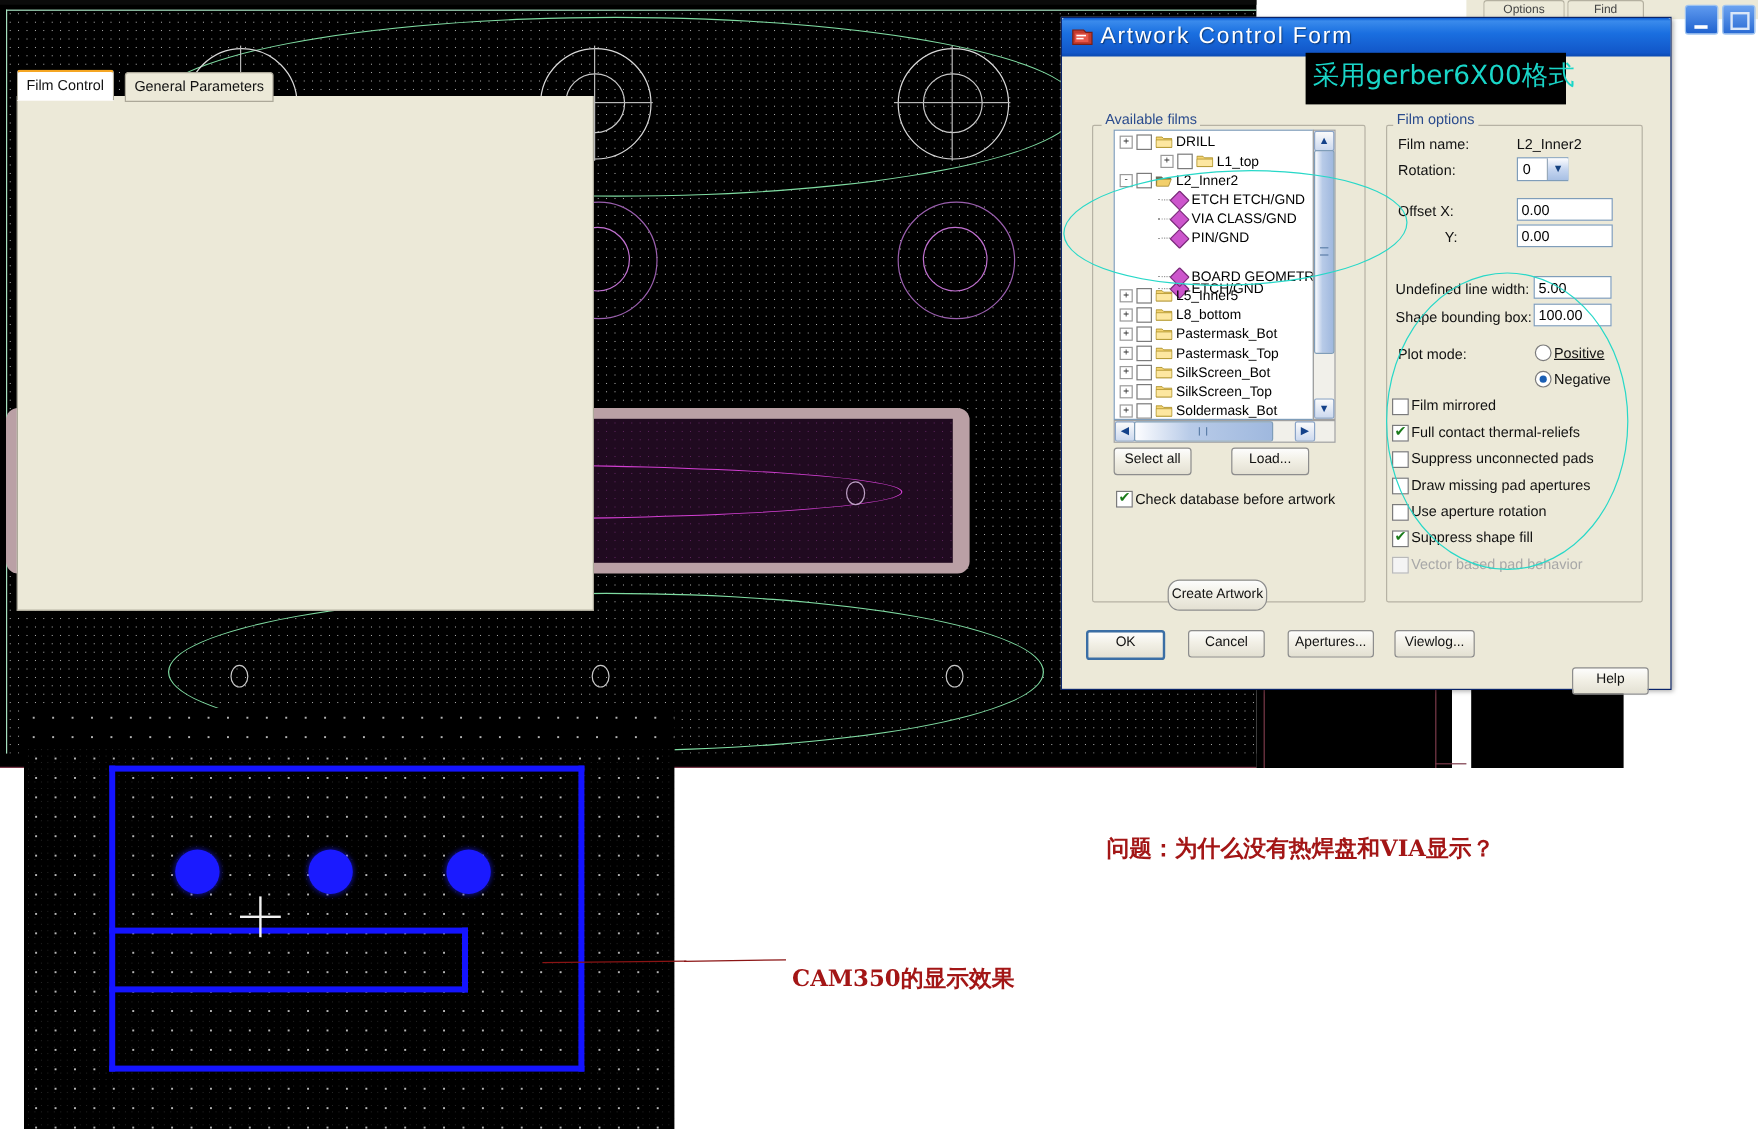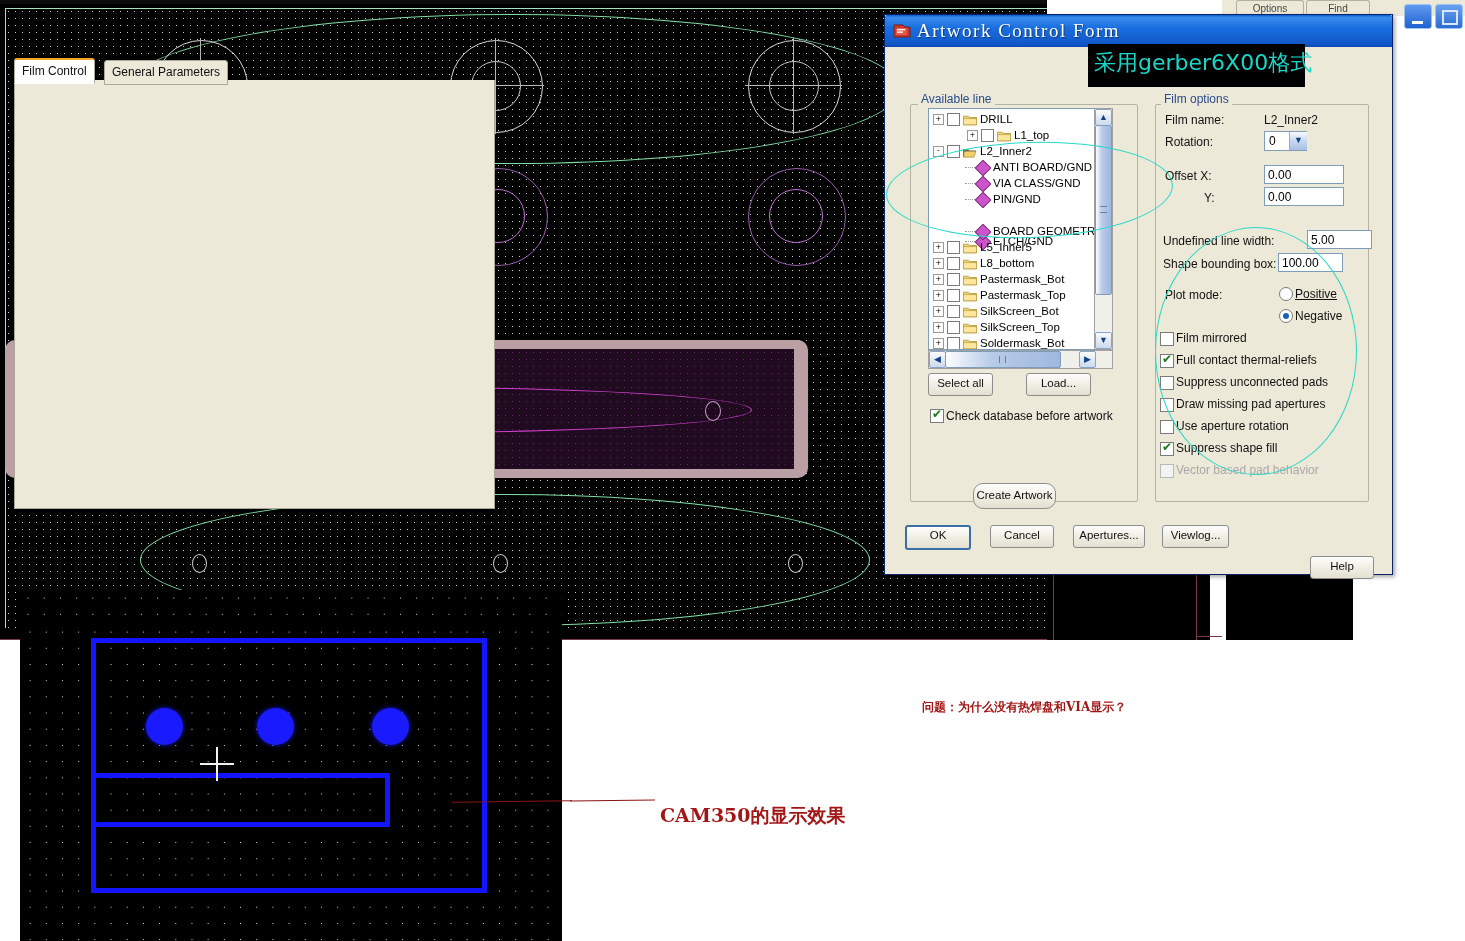--- a/index.html
+++ b/index.html
@@ -62,21 +62,21 @@
     text-align:center;line-height:16px;overflow:hidden;}
 
   
   #dlg{position:absolute;left:884px;top:14px;width:507px;height:559px;
      background:#ece9d8;border:1px solid #0a246a;
      box-shadow:2px 2px 4px rgba(0,0,0,.35);}
   #dlg-title{position:absolute;left:0;top:0;right:0;height:32px;
      background:linear-gradient(to bottom,#0a5bd3 0%,#3a8bec 8%,#1a6fe0 40%,#1257c9 90%,#0b4ab2 100%);
      border-radius:2px 2px 0 0;}
   #dlg-title-text{position:absolute;left:32px;top:5px;font-size:19px;color:#fff;
-     font-family:Liberation Serif, serif;letter-spacing:1.5px;
+     font-family:Liberation Sans, sans-serif;letter-spacing:1.5px;
      text-shadow:1px 1px 1px rgba(0,0,0,.45);font-weight:400;}
   #dlg-icon{position:absolute;left:8px;top:8px;width:18px;height:16px;}
   .tbtn{position:absolute;top:4px;width:26px;height:23px;border:1px solid #9ec3f0;
      border-radius:3px;}
   #btn-min{left:1404px;}
   #btn-max{left:1435px;}
 
   
   .tab{position:absolute;height:23px;border:1px solid #aca899;background:#ece9d8;
      font-size:12px;color:#111;line-height:22px;padding:0 7px;border-radius:3px 3px 0 0;}
@@ -140,21 +140,21 @@
   .cyan-ell{position:absolute;border:1.6px solid #27d8c8;border-radius:50%;background:transparent;
      pointer-events:none;}
 
   
   #gerber-note{position:absolute;left:1088px;top:44px;width:217px;height:43px;background:#000000;}
   #gerber-note-txt{position:absolute;left:6px;top:4px;font-size:22px;color:#19d6c8;
      font-family:"DejaVu Sans",sans-serif;white-space:nowrap;}
 
   
   .red-note{position:absolute;color:#a31616;font-family:"DejaVu Serif",serif;font-weight:700;}
-  #red-q{left:922px;top:693px;font-size:12px;line-height:29px;}
+  #red-q{left:922px;top:693px;font-size:19px;line-height:29px;}
   #red-cam{left:660px;top:803px;font-size:19px;}
   .leader{position:absolute;background:#8b1414;height:1px;}
 </style>
 </head>
 <body>
 
 <div id="pcb-canvas">
   <div id="pcb-border-t"></div>
   <div id="pcb-dots"></div>
 
@@ -260,37 +260,37 @@
 </div>
 <div class="tbtn" id="btn-max" style="background:linear-gradient(to bottom,#6ba2f0,#2a6bd4);">
   <div style="position:absolute;left:6px;top:5px;width:12px;height:11px;border:2px solid #dbe7f8;"></div>
 </div>
 
 <div class="tab" id="tab-film">Film Control</div>
 <div class="tab" id="tab-general">General Parameters</div>
 <div id="tab-page"></div>
 
 <div class="gbox" style="left:910px;top:104px;width:226px;height:396px;"></div>
-<div class="glabel" style="left:918px;top:92px;">Available line</div>
+<div class="glabel" style="left:918px;top:92px;">Available films</div>
 
 <div id="tree">
 
 <div class="tnode" style="top: 2px; left: 4px;"><span class="expander">+</span><span class="cbx"></span><span class="folder"><svg width="14" height="11" viewBox="0 0 14 11">
           <path d="M0.4 1.2 h5 l1.3 1.3 h6.9 v7.3 H0.4 Z" fill="#f5d574" stroke="#a88b22" stroke-width=".7"></path>
           <path d="M0.4 3.6 h13.2 v6.2 H0.4 Z" fill="#fde7a0" stroke="#a88b22" stroke-width=".6"></path>
         </svg></span><span>DRILL</span></div>
     <div class="tnode" style="top: 18px; left: 4px; padding-left: 34px;"><span class="expander">+</span><span class="cbx"></span><span class="folder"><svg width="14" height="11" viewBox="0 0 14 11">
           <path d="M0.4 1.2 h5 l1.3 1.3 h6.9 v7.3 H0.4 Z" fill="#f5d574" stroke="#a88b22" stroke-width=".7"></path>
           <path d="M0.4 3.6 h13.2 v6.2 H0.4 Z" fill="#fde7a0" stroke="#a88b22" stroke-width=".6"></path>
         </svg></span><span>L1_top</span></div>
     <div class="tnode" style="top: 34px; left: 4px;"><span class="expander">-</span><span class="cbx"></span><span class="folder"><svg width="14" height="11" viewBox="0 0 14 11">
           <path d="M0 2 h5 l1.4 1.4 H13 v1.2 H3.2 L0.6 10 H0 Z" fill="#6b6b5a"></path>
           <path d="M1 4.4 h12 l-2.2 5.8 H0.8 Z" fill="#f2cf6b" stroke="#9a7d1f" stroke-width=".6"></path>
         </svg></span><span>L2_Inner2</span></div>
-    <div class="tnode" style="top: 50px; left: 36px;"><span style="display: inline-block; width: 10px; border-bottom: 1px dotted rgb(155, 155, 155); vertical-align: middle; margin-right: 2px;"></span><span class="diamond"></span><span>ANTI BOARD/GND</span></div>
+    <div class="tnode" style="top: 50px; left: 36px;"><span style="display: inline-block; width: 10px; border-bottom: 1px dotted rgb(155, 155, 155); vertical-align: middle; margin-right: 2px;"></span><span class="diamond"></span><span>ETCH ETCH/GND</span></div>
     <div class="tnode" style="top: 66px; left: 36px;"><span style="display: inline-block; width: 10px; border-bottom: 1px dotted rgb(155, 155, 155); vertical-align: middle; margin-right: 2px;"></span><span class="diamond"></span><span>VIA CLASS/GND</span></div>
     <div class="tnode" style="top: 82px; left: 36px;"><span style="display: inline-block; width: 10px; border-bottom: 1px dotted rgb(155, 155, 155); vertical-align: middle; margin-right: 2px;"></span><span class="diamond"></span><span>PIN/GND</span></div>
     <div class="tnode" style="top: 98px; left: 36px; margin-top: 26px;"><span style="display: inline-block; width: 10px; border-bottom: 1px dotted rgb(155, 155, 155); vertical-align: middle; margin-right: 2px;"></span><span class="diamond"></span><span>ETCH/GND</span></div>
     <div class="tnode" style="top: 114px; left: 36px;"><span style="display: inline-block; width: 10px; border-bottom: 1px dotted rgb(155, 155, 155); vertical-align: middle; margin-right: 2px;"></span><span class="diamond"></span><span>BOARD GEOMETRY/</span></div>
     <div class="tnode" style="top: 130px; left: 4px;"><span class="expander">+</span><span class="cbx"></span><span class="folder"><svg width="14" height="11" viewBox="0 0 14 11">
           <path d="M0.4 1.2 h5 l1.3 1.3 h6.9 v7.3 H0.4 Z" fill="#f5d574" stroke="#a88b22" stroke-width=".7"></path>
           <path d="M0.4 3.6 h13.2 v6.2 H0.4 Z" fill="#fde7a0" stroke="#a88b22" stroke-width=".6"></path>
         </svg></span><span>L5_Inner5</span></div>
     <div class="tnode" style="top: 146px; left: 4px;"><span class="expander">+</span><span class="cbx"></span><span class="folder"><svg width="14" height="11" viewBox="0 0 14 11">
           <path d="M0.4 1.2 h5 l1.3 1.3 h6.9 v7.3 H0.4 Z" fill="#f5d574" stroke="#a88b22" stroke-width=".7"></path>
@@ -351,21 +351,21 @@
 <div class="lbl" style="left:1165px;top:135px;">Rotation:</div>
 <div class="ddl" style="left:1264px;top:131px;width:43px;height:20px;">0</div>
 <div class="ddl-btn" style="left:1289px;top:132px;height:18px;">▼</div>
 
 <div class="lbl" style="left:1165px;top:169px;">Offset  X:</div>
 <div class="inp" style="left:1264px;top:165px;width:80px;height:19px;">0.00</div>
 <div class="lbl" style="left:1204px;top:191px;">Y:</div>
 <div class="inp" style="left:1264px;top:187px;width:80px;height:19px;">0.00</div>
 
 <div class="lbl" style="left:1163px;top:234px;">Undefined line width:</div>
-<div class="inp" style="left:1278px;top:230px;width:65px;height:19px;margin-left:29px;">5.00</div>
+<div class="inp" style="left:1278px;top:230px;width:65px;height:19px;">5.00</div>
 <div class="lbl" style="left:1163px;top:257px;">Shape bounding box:</div>
 <div class="inp" style="left:1278px;top:253px;width:65px;height:19px;">100.00</div>
 
 <div class="lbl" style="left:1165px;top:288px;">Plot mode:</div>
 <div class="radio" style="left:1279px;top:287px;"></div>
 <div class="lbl" style="left:1295px;top:287px;text-decoration:underline;">Positive</div>
 <div class="radio on" style="left:1279px;top:309px;"></div>
 <div class="lbl" style="left:1295px;top:309px;">Negative</div>
 
 <div class="chk" style="left:1160px;top:332px;"></div>

